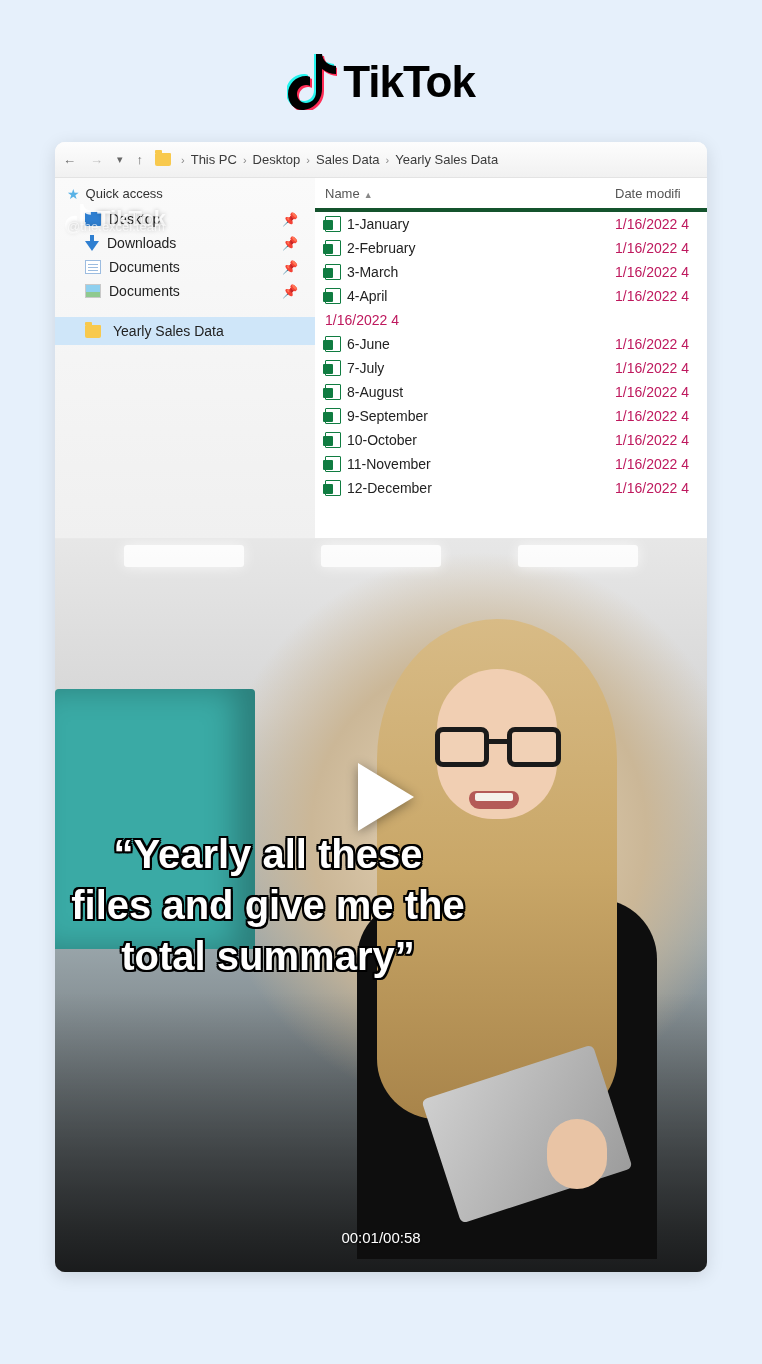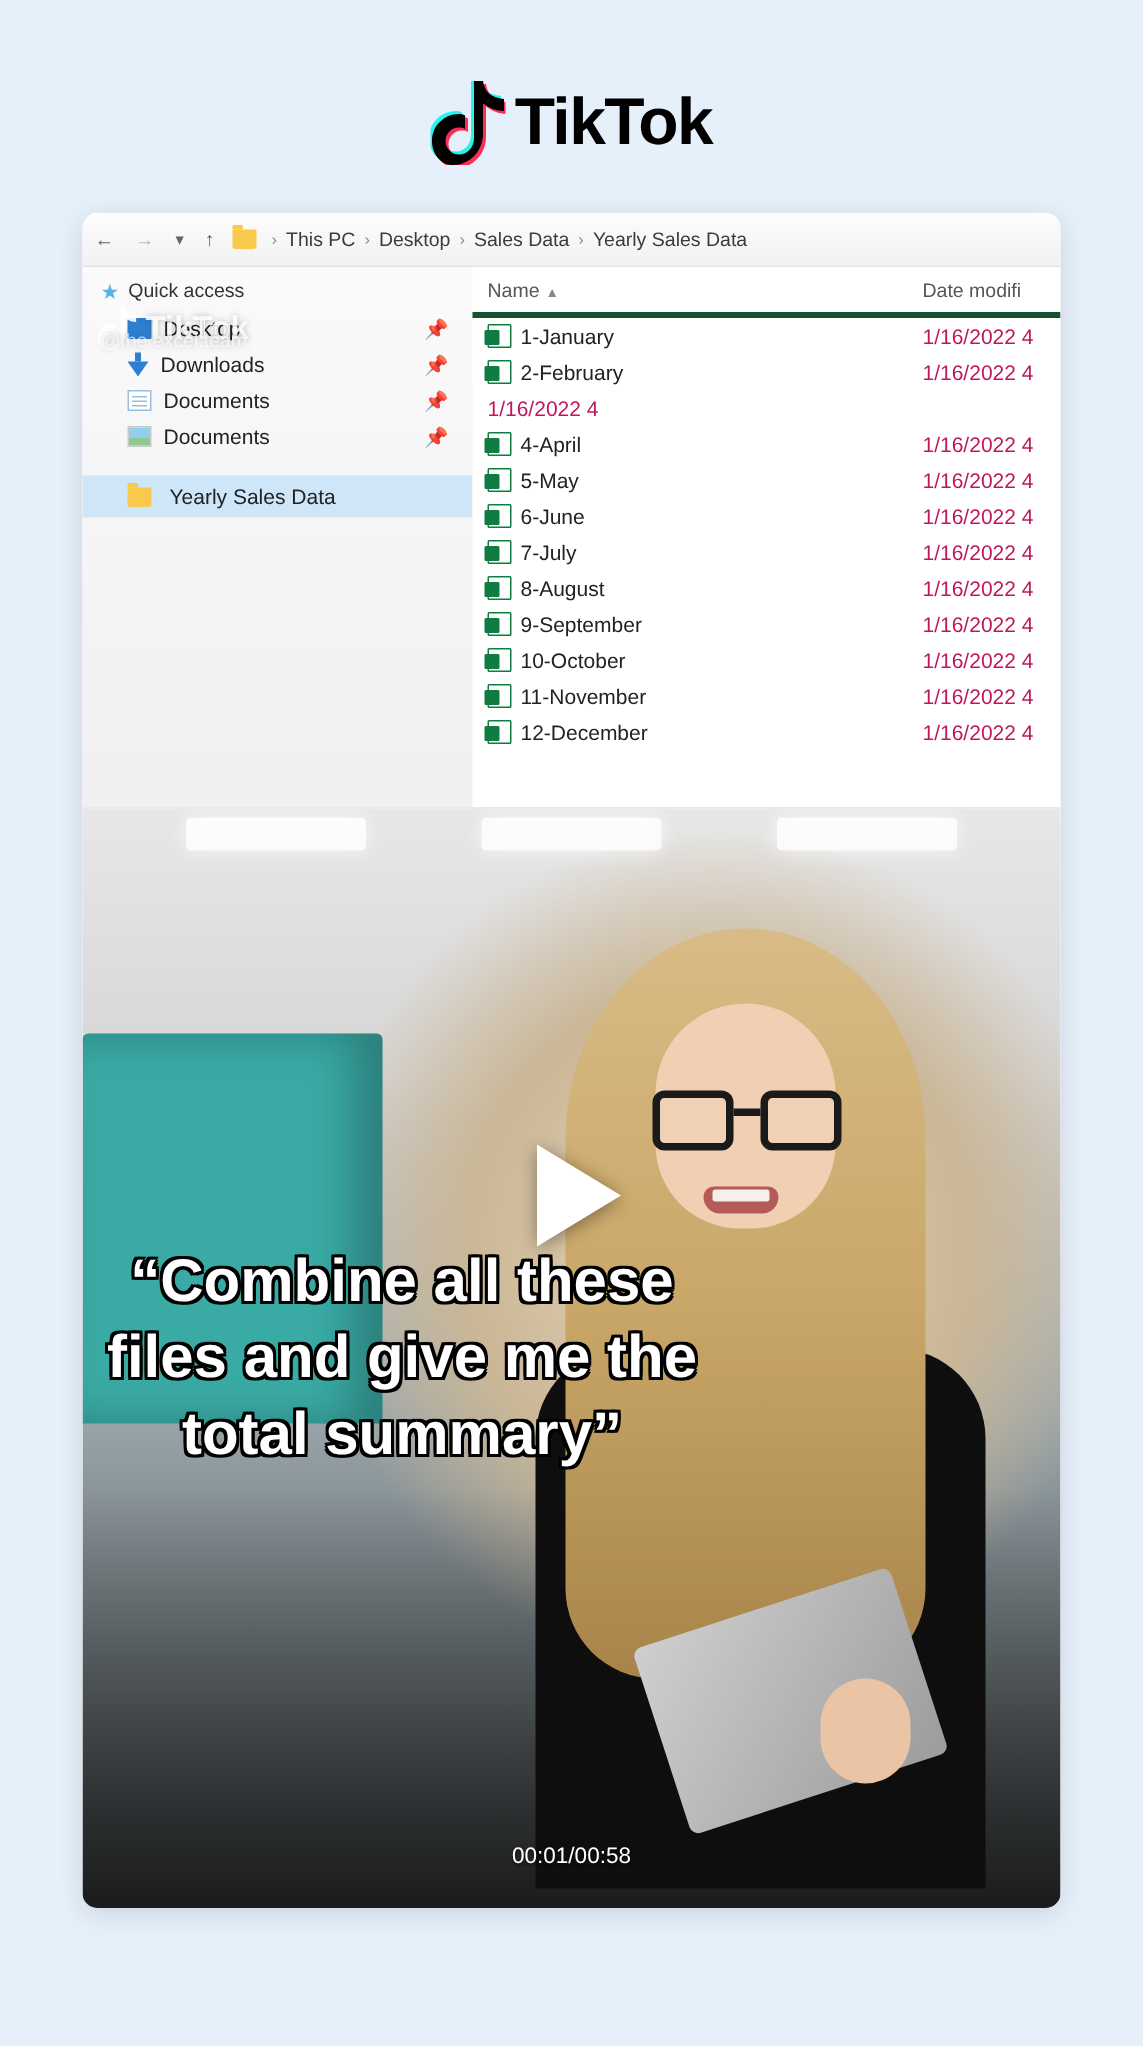--- a/index.html
+++ b/index.html
@@ -311,34 +311,34 @@
               <div class="date">1/16/2022 4</div>
             </div>
             <div class="file-row">
               <div class="name">
                 <span class="xls"></span>
                 <span>2-February</span>
               </div>
               <div class="date">1/16/2022 4</div>
             </div>
             <div class="file-row">
+              <div class="name">
+                <span class="xls"></span>
+                <span>3-March</span>
+              </div>
               <div class="date">1/16/2022 4</div>
             </div>
             <div class="file-row">
               <div class="name">
                 <span class="xls"></span>
                 <span>4-April</span>
               </div>
               <div class="date">1/16/2022 4</div>
             </div>
             <div class="file-row">
-              <div class="name">
-                <span class="xls"></span>
-                <span>5-May</span>
-              </div>
               <div class="date">1/16/2022 4</div>
             </div>
             <div class="file-row">
               <div class="name">
                 <span class="xls"></span>
                 <span>6-June</span>
               </div>
               <div class="date">1/16/2022 4</div>
             </div>
             <div class="file-row">
@@ -405,21 +405,21 @@
           <div class="lens l"></div>
           <div class="bridge"></div>
           <div class="lens r"></div>
         </div>
       <div class="mouth"></div>
         <div class="teeth"></div>
       <div class="tablet"></div>
       <div class="hand"></div>
     </div>
 
-    <div class="caption">“Combine all these files and give me the total summary”</div>
+    <div class="caption">“Yearly all these files and give me the total summary”</div>
 
     <div class="play-btn">
       <div class="play-tri"></div>
     </div>
 
     <div class="progress">
       <div class="track">
         <div class="fill" id="progress-fill" style="width: 4%;"></div>
       </div>
       <div class="time">00:01/00:58</div>

